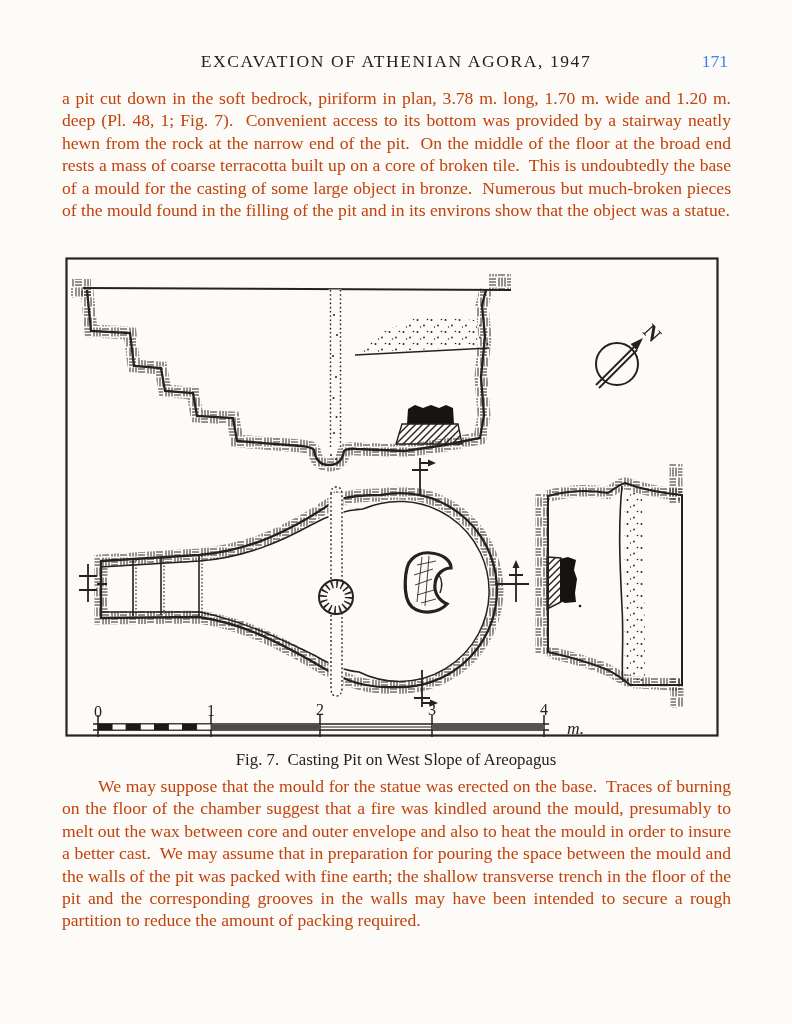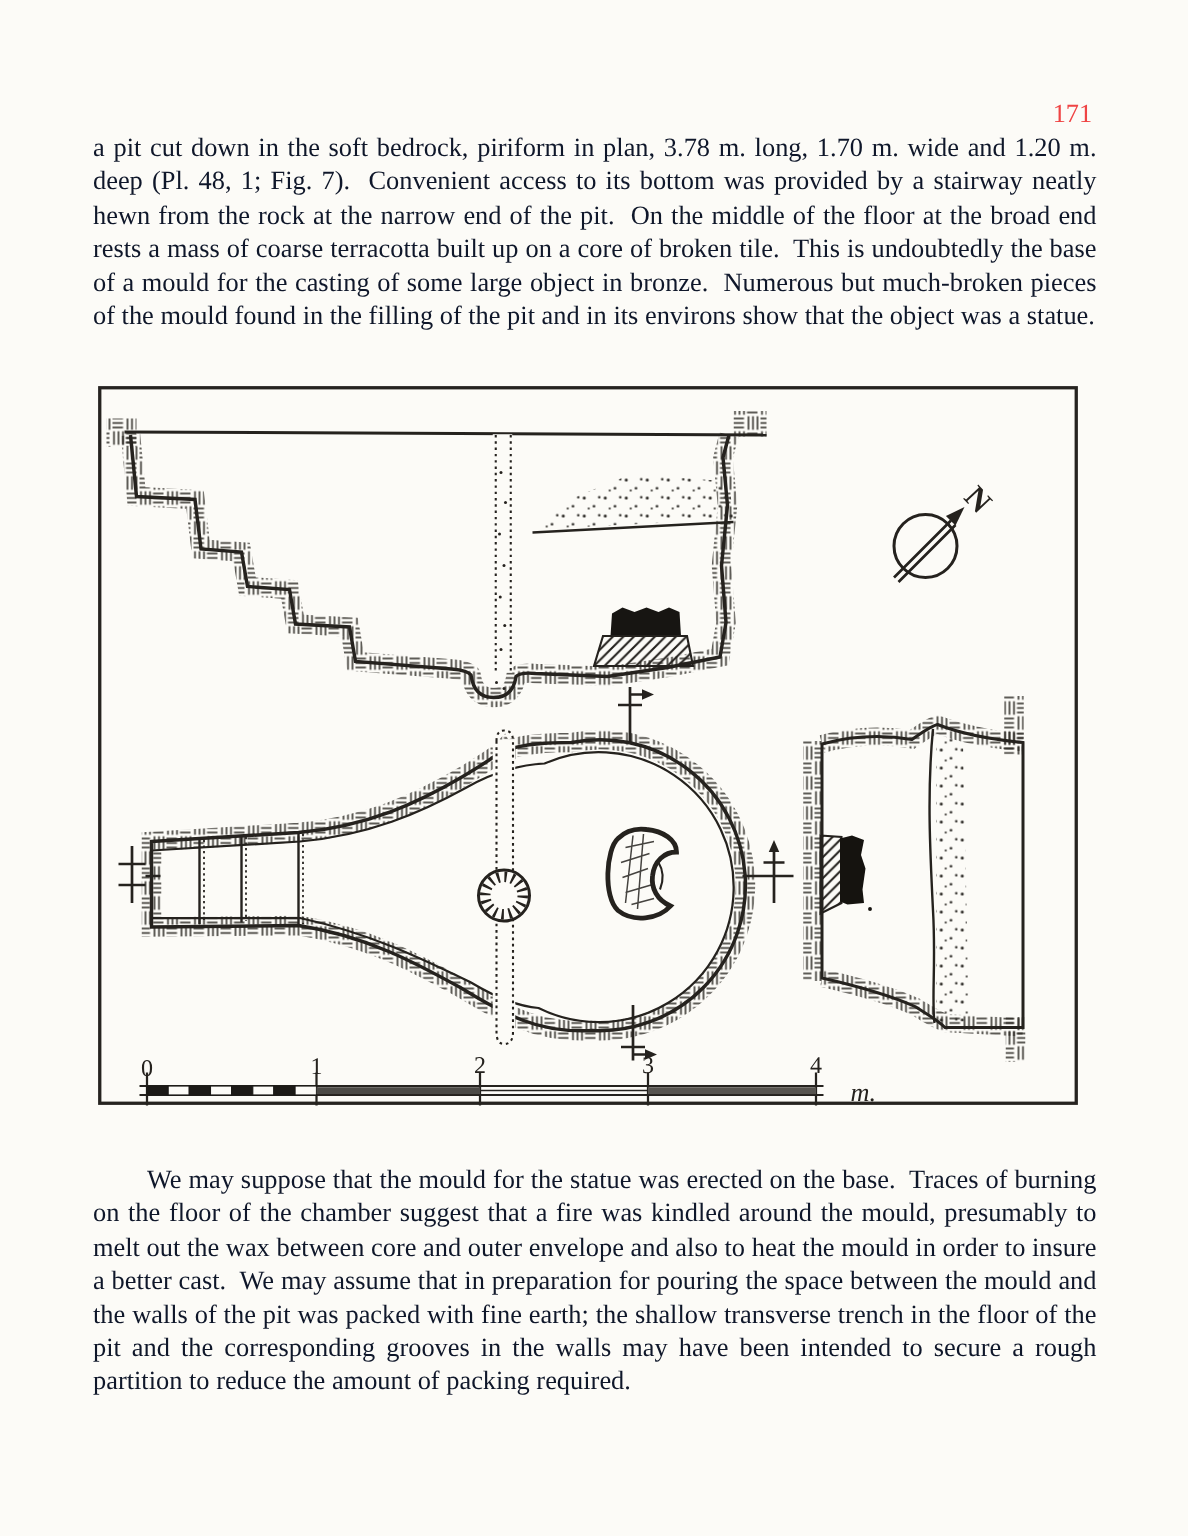--- a/index.html
+++ b/index.html
@@ -1,35 +1,36 @@
 <!DOCTYPE html>
 <html><head>
 <meta charset="utf-8">
 <style>
   html,body{margin:0;padding:0;}
   body{width:792px;height:1024px;background:#e9e7e1;}
   .page{position:absolute;left:0;top:0;width:792px;height:1024px;background:#fcfbf7;
         color:#211e1a;font-family:"Liberation Serif",serif;overflow:hidden;}
   .running-head{position:absolute;top:51px;left:62px;width:668px;text-align:center;
         font-size:17.5px;letter-spacing:1.6px;color:#24211d;}
-  .page-number{position:absolute;top:65px;right:64px;font-size:17.5px;color:#ef4444;}
+  .page-number{position:absolute;top:51px;right:64px;font-size:17.5px;color:#3b82f6;}
   .para{position:absolute;left:62px;width:669px;font-size:17.6px;line-height:22.4px;
-        text-align:justify;white-space:pre-wrap;color:#0f172a;}
+        text-align:justify;white-space:pre-wrap;color:#c2410c;}
   #para1{top:87px;}
   #para2{top:775px;text-indent:36px;}
   .figure-box{position:absolute;left:65px;top:257px;width:654px;height:480px;}
   .figure-box svg{display:block;}
   .fig-caption{position:absolute;top:750px;left:62px;width:668px;text-align:center;
         font-size:16.8px;white-space:pre-wrap;color:#24211d;}
 </style>
 </head>
 <body>
 
 <div class="page">
 
+  <div class="running-head">EXCAVATION OF ATHENIAN AGORA, 1947</div>
   <div class="page-number">171</div>
 
   <div class="para" id="para1">a pit cut down in the soft bedrock, piriform in plan, 3.78 m. long, 1.70 m. wide and 1.20 m. deep (Pl. 48, 1; Fig. 7).  Convenient access to its bottom was provided by a stairway neatly hewn from the rock at the narrow end of the pit.  On the middle of the floor at the broad end rests a mass of coarse terracotta built up on a core of broken tile.  This is undoubtedly the base of a mould for the casting of some large object in bronze.  Numerous but much-broken pieces of the mould found in the filling of the pit and in its environs show that the object was a statue.</div>
 
   <div class="figure-box">
     <svg width="654" height="480" viewBox="0 0 654 480">
       <defs>
         <pattern id="weave" width="18" height="20" patternUnits="userSpaceOnUse">
           <g stroke="#2a2722" stroke-width="1" fill="none">
             <path d="M2,0.5 V9.5 M5,0.5 V9.5 M8,0.5 V9.5"></path>
@@ -192,16 +193,17 @@
           <text x="146" y="459">1</text>
           <text x="255" y="458">2</text>
           <text x="367" y="458">3</text>
           <text x="479" y="458">4</text>
           <text x="502" y="477" font-style="italic" font-size="17.5" text-anchor="start">m.</text>
         </g>
       </g>
     </svg>
   </div>
 
+  <div class="fig-caption">Fig. 7.  Casting Pit on West Slope of Areopagus</div>
 
   <div class="para" id="para2">We may suppose that the mould for the statue was erected on the base.  Traces of burning on the floor of the chamber suggest that a fire was kindled around the mould, presumably to melt out the wax between core and outer envelope and also to heat the mould in order to insure a better cast.  We may assume that in preparation for pouring the space between the mould and the walls of the pit was packed with fine earth; the shallow transverse trench in the floor of the pit and the corresponding grooves in the walls may have been intended to secure a rough partition to reduce the amount of packing required.</div>
 
 </div>
 
 </body></html>

